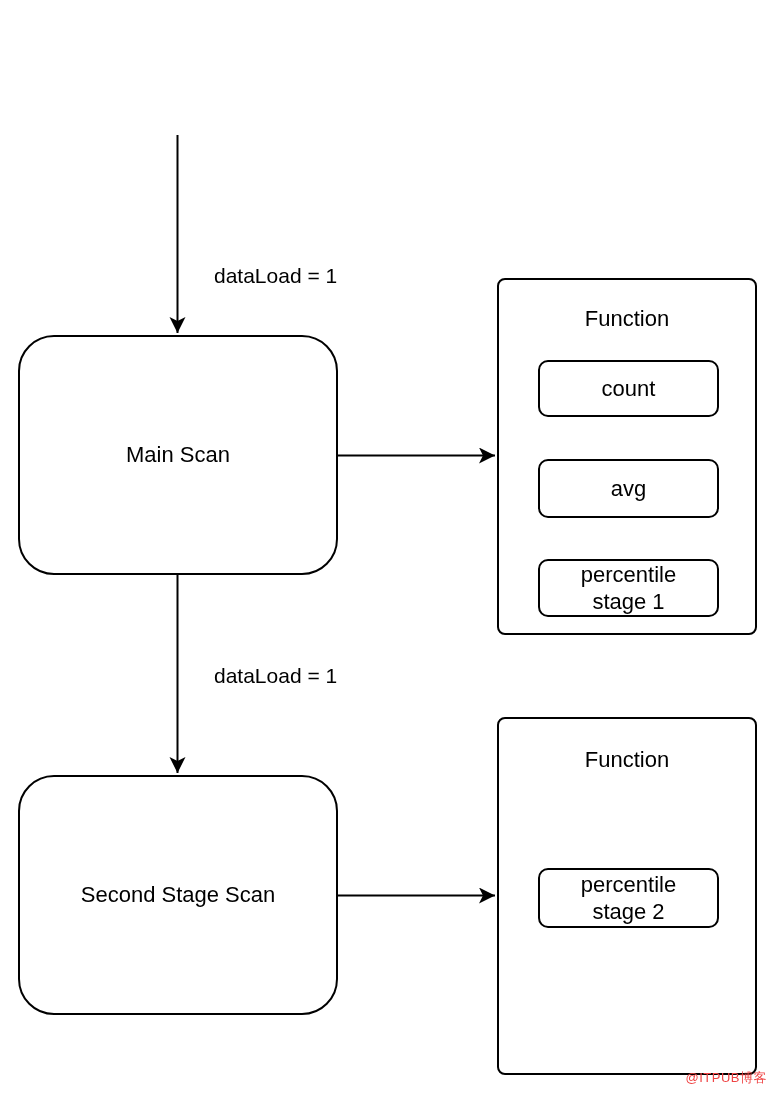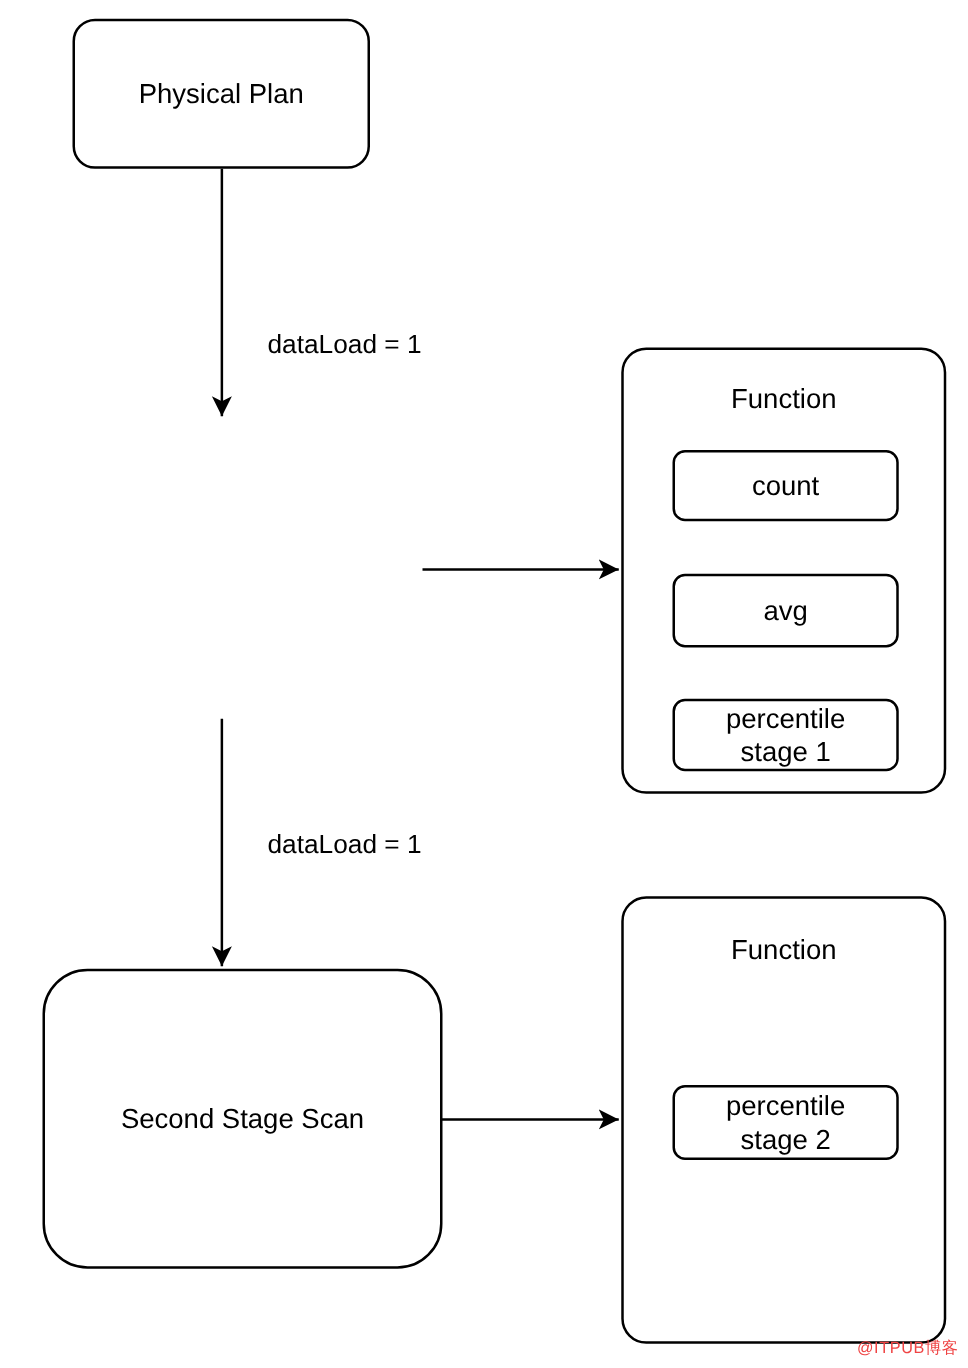--- a/index.html
+++ b/index.html
@@ -43,28 +43,27 @@
   }
   .node-main {
     left: 18px; top: 335px;
     width: 320px; height: 240px;
     border-radius: 36px;
   }
   .node-second {
     left: 18px; top: 775px;
     width: 320px; height: 240px;
     border-radius: 36px;
-    margin-left: 16px;
   }
   .panel {
     position: absolute;
     box-sizing: border-box;
     background: #ffffff;
     border: 2px solid #000000;
-    border-radius: 20px;
+    border-radius: 8px;
     width: 260px;
   }
   .panel-1 { left: 497px; top: 278px; height: 357px; }
   .panel-2 { left: 497px; top: 717px; height: 358px; }
   .panel-title {
     position: absolute;
     left: 0; top: 26px;
     width: 100%;
     text-align: center;
     font-size: 22px;
@@ -118,26 +117,26 @@
       <marker id="arrowhead" markerUnits="userSpaceOnUse" markerWidth="18" markerHeight="18" refX="16" refY="8" orient="auto">
         <path d="M0,0 L16,8 L0,16 L4,8 Z" fill="#000000" stroke="none"></path>
       </marker>
     </defs>
     <line x1="177.5" y1="135" x2="177.5" y2="333" stroke="#000000" stroke-width="2" marker-end="url(#arrowhead)"></line>
     <line x1="338" y1="455.5" x2="495" y2="455.5" stroke="#000000" stroke-width="2" marker-end="url(#arrowhead)"></line>
     <line x1="177.5" y1="575" x2="177.5" y2="773" stroke="#000000" stroke-width="2" marker-end="url(#arrowhead)"></line>
     <line x1="338" y1="895.5" x2="495" y2="895.5" stroke="#000000" stroke-width="2" marker-end="url(#arrowhead)"></line>
   </svg>
 
-  <div class="node node-physical">
-    <span>Physical Plan</span>
-  </div>
 
   <div class="edge-label edge-label-1">dataLoad = 1</div>
 
+  <div class="node node-main">
+    <span>Main Scan</span>
+  </div>
 
   <div class="panel panel-1">
     <div class="panel-title">Function</div>
     <div class="fn-item item-count">count</div>
     <div class="fn-item item-avg">avg</div>
     <div class="fn-item item-p1">percentile
 stage 1</div>
   </div>
 
   <div class="edge-label edge-label-2">dataLoad = 1</div>

